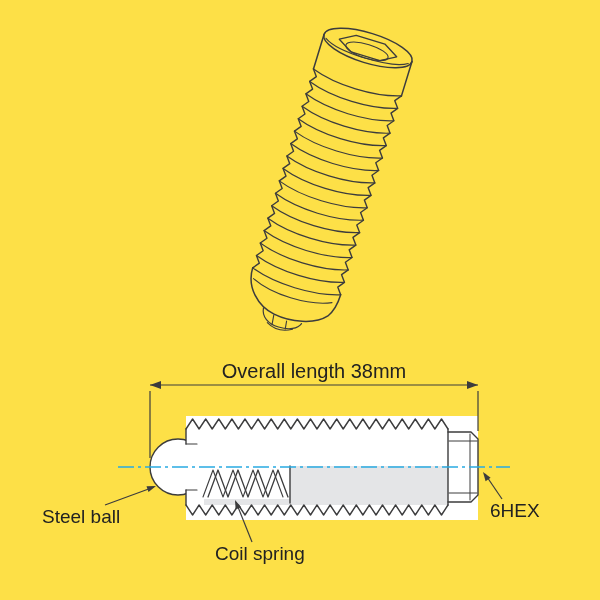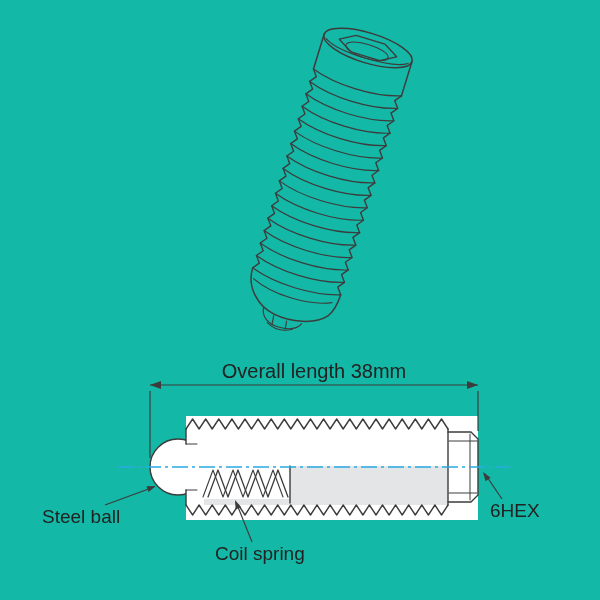--- a/index.html
+++ b/index.html
@@ -3,21 +3,21 @@
 <meta charset="utf-8">
 <style>
   html, body {
     margin: 0;
     padding: 0;
     background: #ffffff;
   }
   .stage {
     width: 600px;
     height: 600px;
-    background: #14b8a6;
+    background: #fde047;
     position: relative;
     overflow: hidden;
   }
   svg text {
     font-family: "Liberation Sans", sans-serif;
     font-size: 19px;
     fill: #222222;
   }
   svg .dim-text {
     font-size: 20px;

